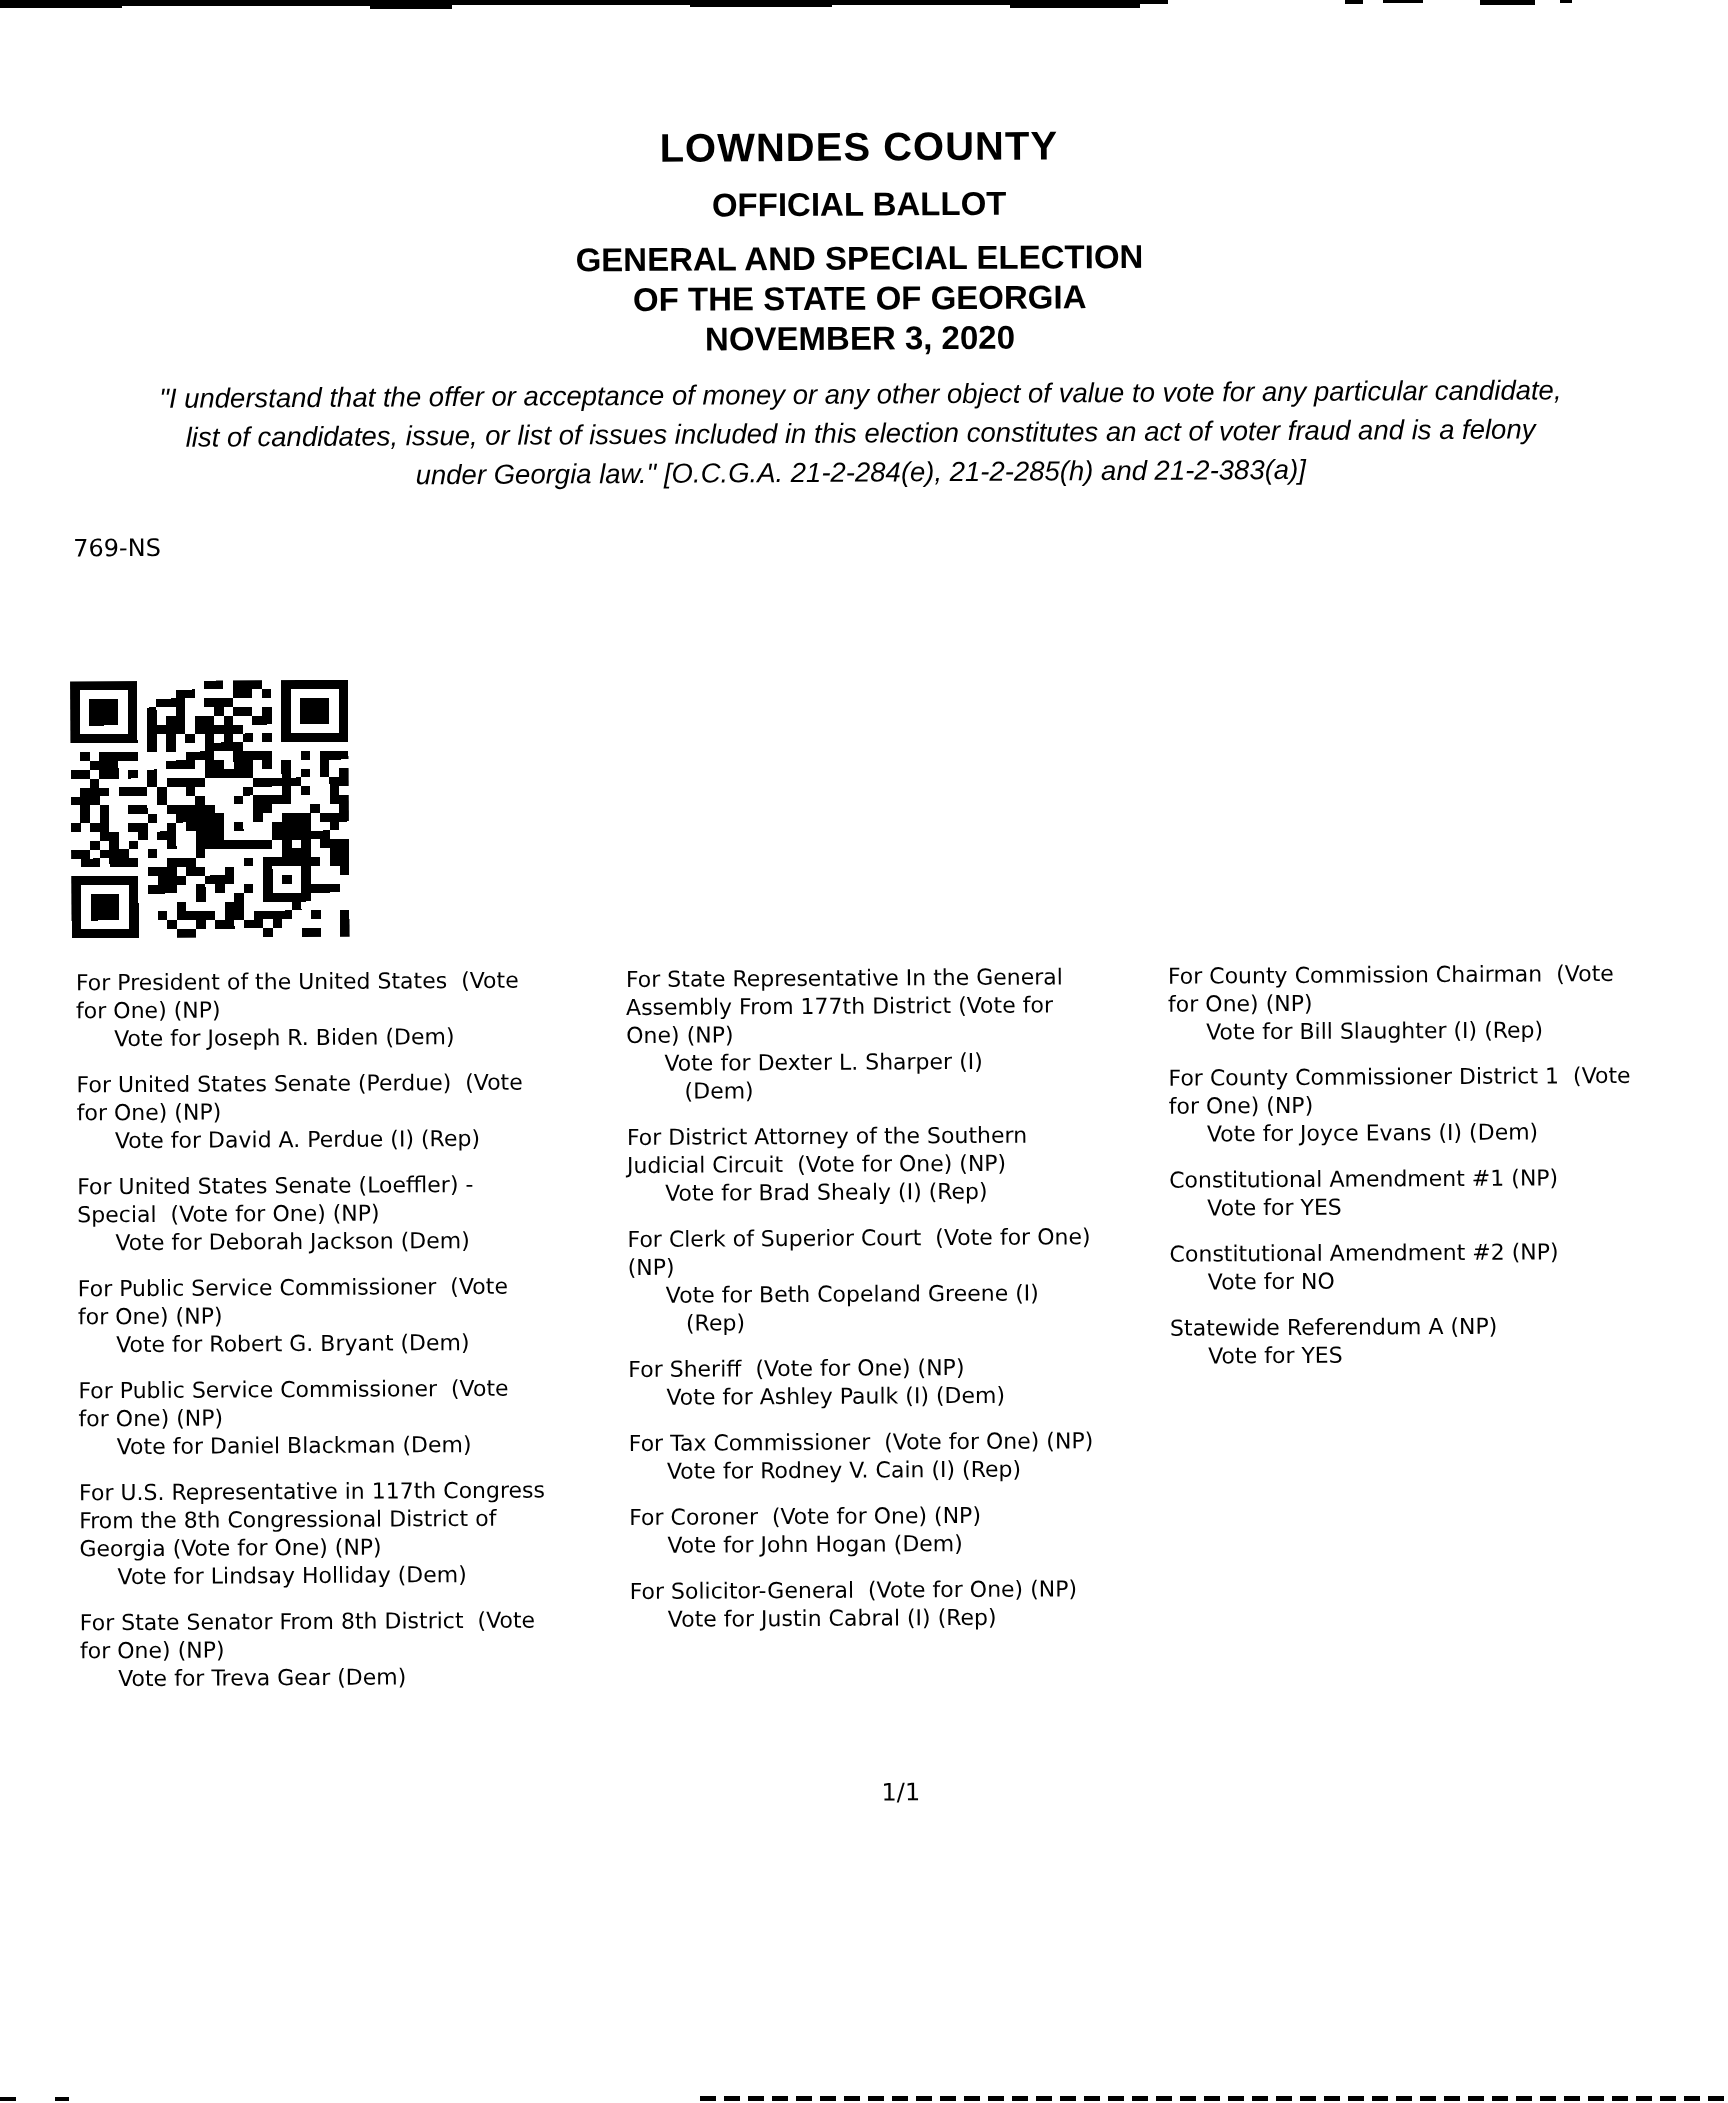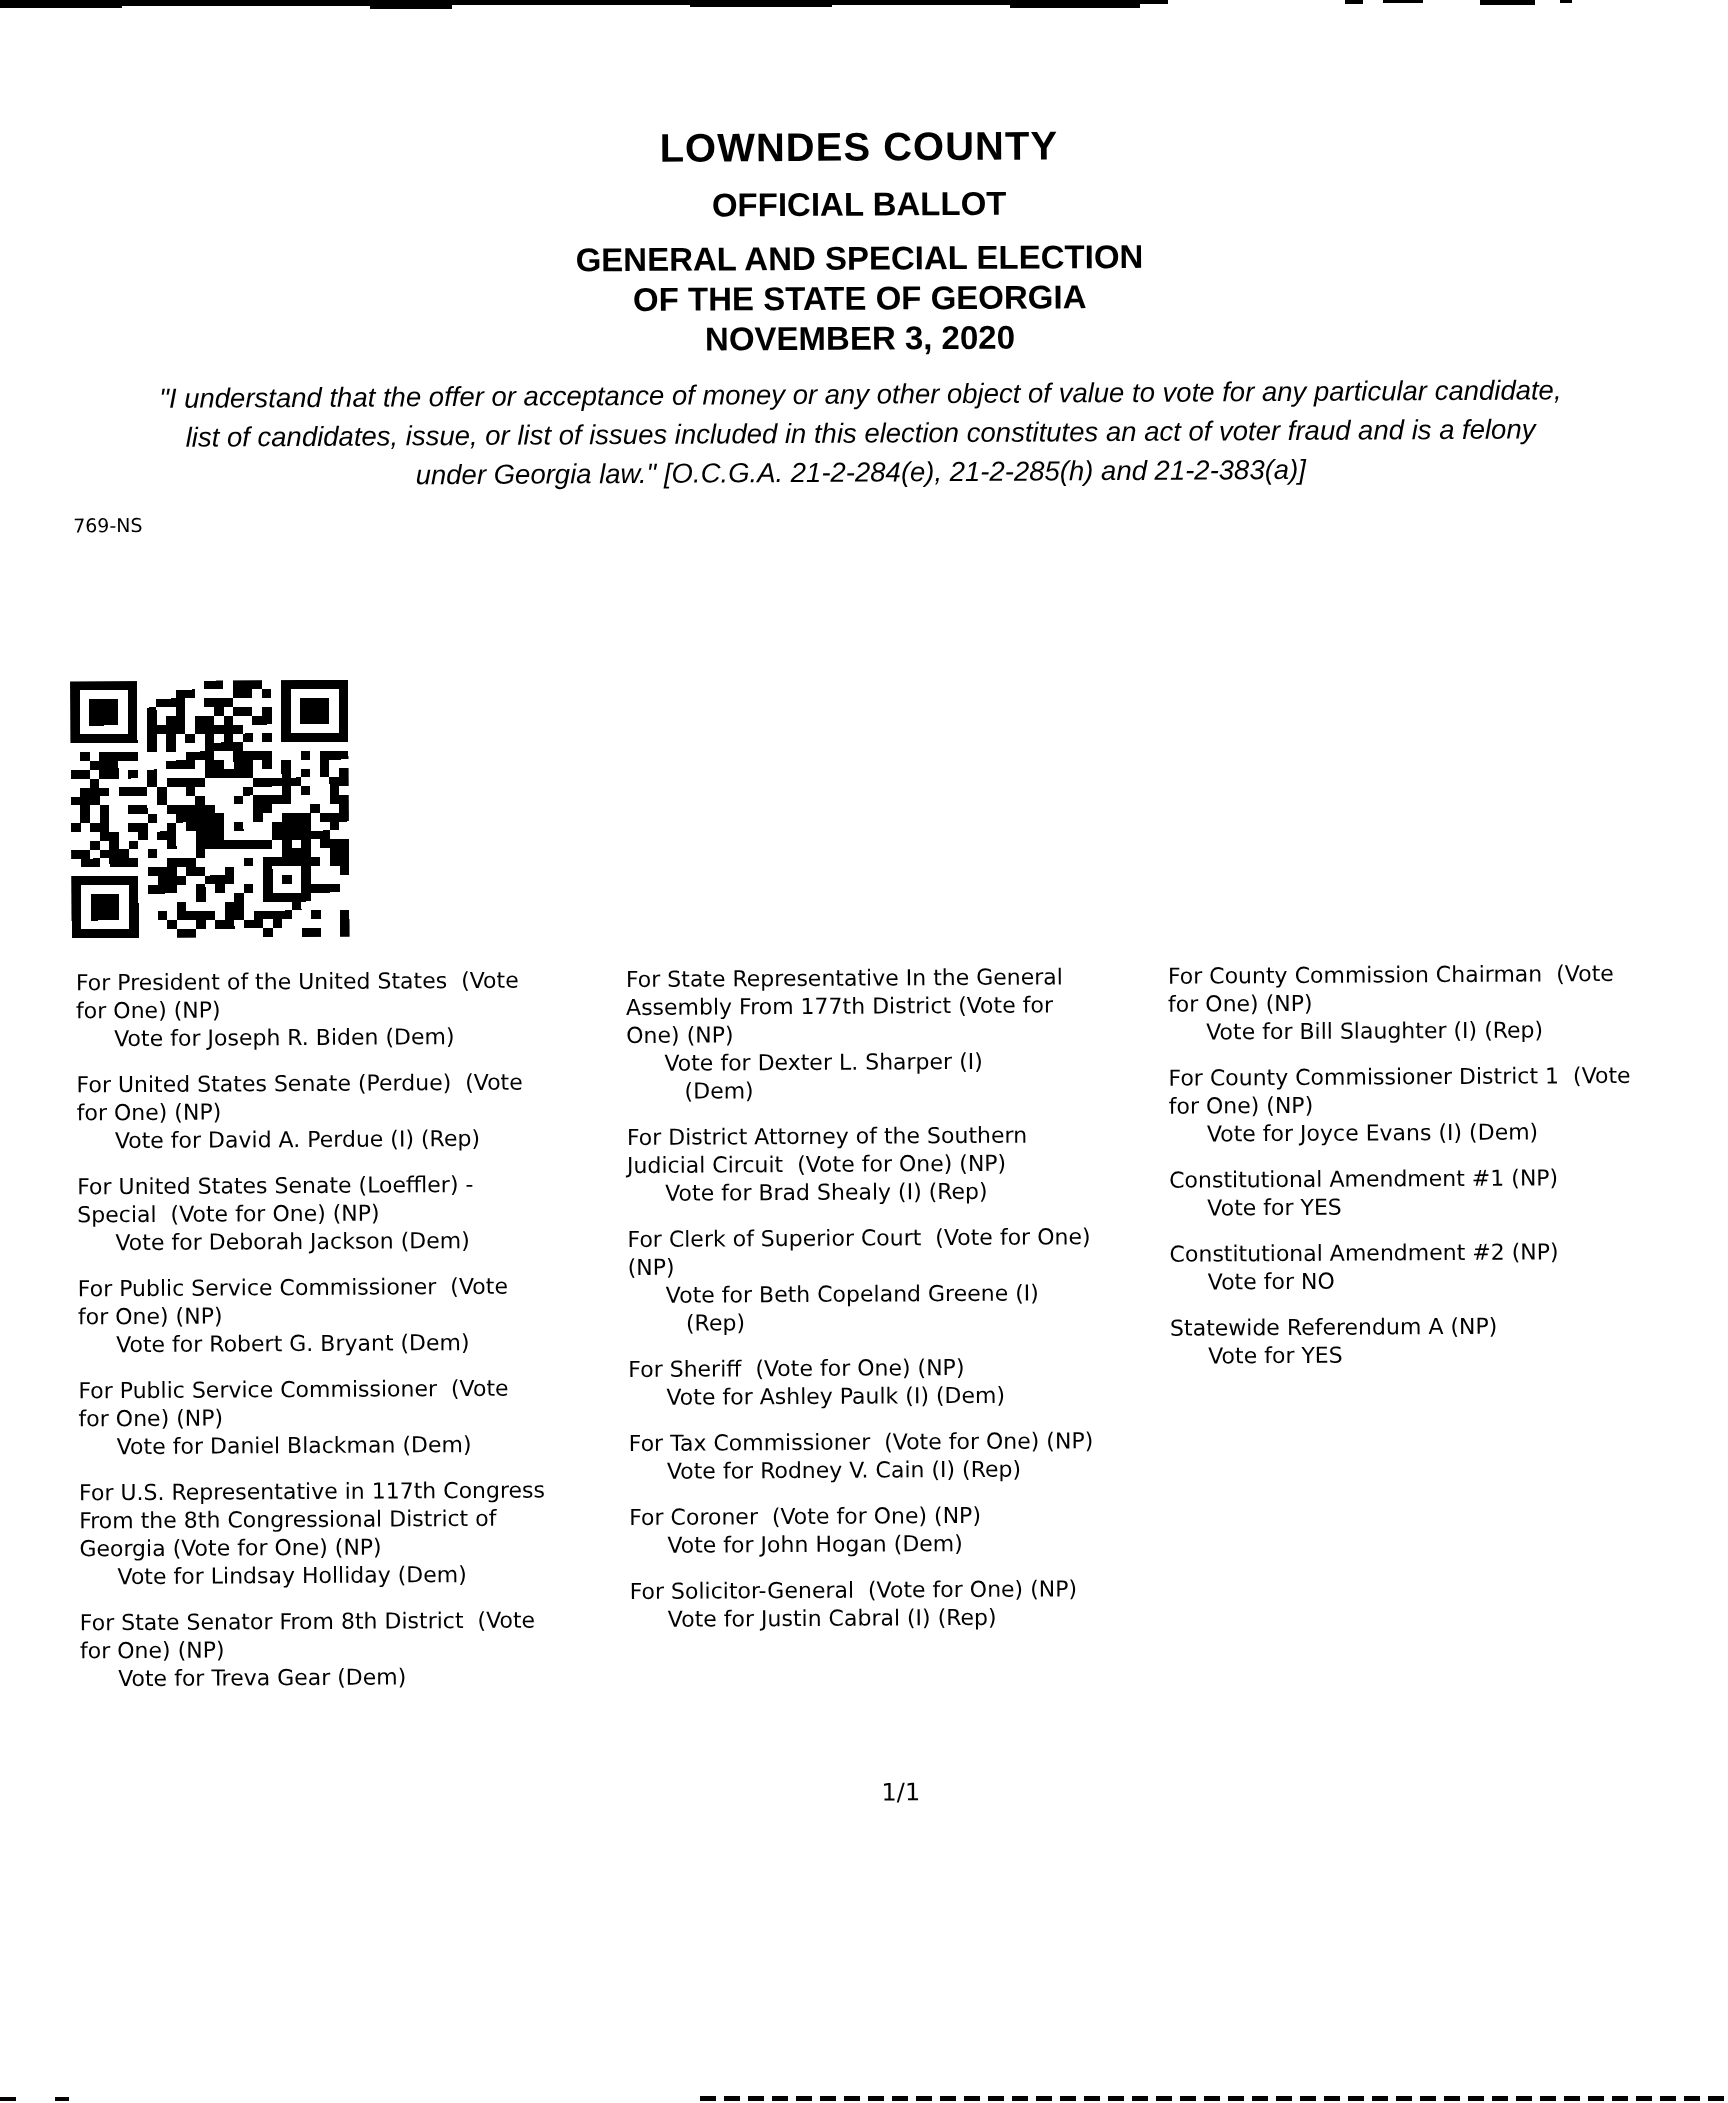--- a/index.html
+++ b/index.html
@@ -32,22 +32,22 @@
   .disclaimer {
     position: absolute; top: 378px; left: 44px; width: 1640px;
     text-align: center;
     font-family: "Liberation Sans", sans-serif;
     font-style: italic;
     font-size: 27.5px; line-height: 39px;
     white-space: pre-line;
   }
 
   .ballot-style {
-    position: absolute; top: 513px; left: 76px;
-    font-size: 19px;
+    position: absolute; top: 533px; left: 76px;
+    font-size: 24px;
   }
 
   .qr {
     position: absolute; top: 680px; left: 72px;
     width: 278px; height: 257px;
   }
 
   .columns { position: absolute; top: 968px; left: 76px; right: 0; }
   .col  { position: absolute; top: 0; }
   .col-1 { left: 0;      width: 502px; }

